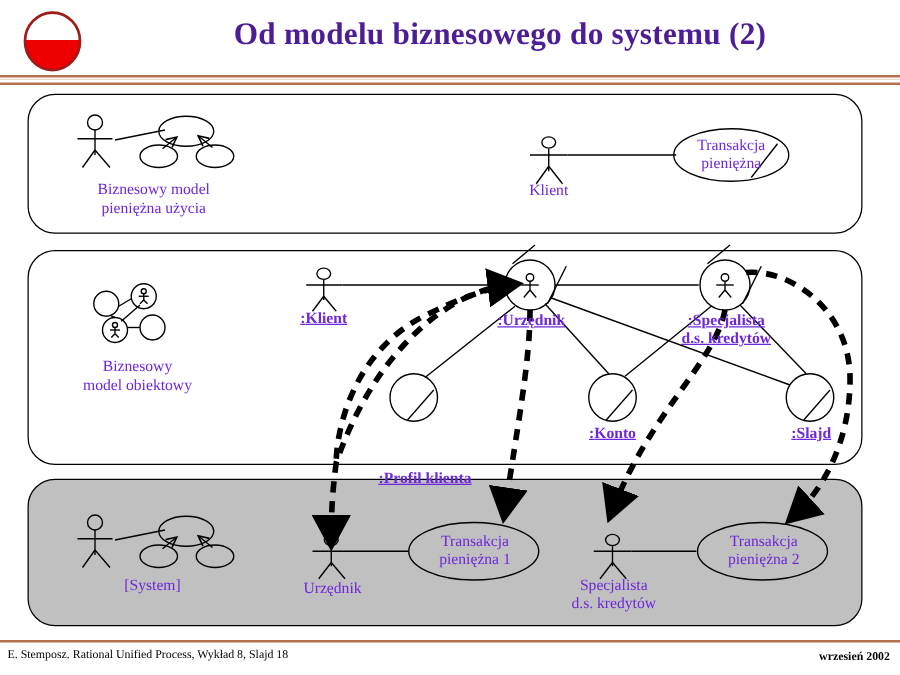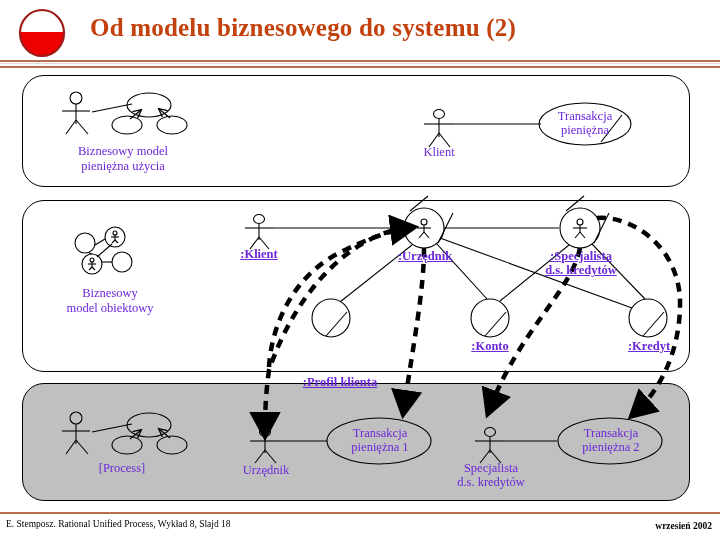--- a/index.html
+++ b/index.html
@@ -24,26 +24,26 @@
   }
   #logo {
     position: absolute;
     left: 12px; top: 8px;
     width: 60px; height: 52px;
   }
   #slide-title {
     position: absolute;
     left: 90px; top: 14px;
     width: 620px;
-    text-align: left;
+    text-align: center;
     font-size: 25px;
     font-weight: bold;
     font-family: "Liberation Serif", serif;
     letter-spacing: 0.2px;
-    color: #c2410c;
+    color: #4c1d95;
     white-space: nowrap;
   }
   .rule {
     position: absolute;
     left: 0;
     width: 720px;
     background: #b5714f;
   }
   #rule-top  { top: 60px; height: 2px; }
   #rule-bot  { top: 66px; height: 2px; }
@@ -311,24 +311,24 @@
   <span>model obiektowy</span>
 </div>
 <div class="lbl obj" style="left:228px; top:247px; width:62px;">:<span>Klient</span></div>
 <div class="lbl obj" style="left:394px; top:249px; width:62px;">:<span>Urzędnik</span></div>
 <div class="lbl" style="left:536px; top:249px; width:90px;">
   <span class="lbl obj" style="position:static;display:inline;">:<span>Specjalista</span></span><br>
   <span class="lbl obj" style="position:static;display:inline;">d.s. kredytów</span>
 </div>
 <div class="lbl obj" style="left:300px; top:339px; width:80px;margin-top:36px;">:<span>Profil klienta</span></div>
 <div class="lbl obj" style="left:462px; top:339px; width:56px;text-align:center;">:<span>Konto</span></div>
-<div class="lbl obj" style="left:620px; top:339px; width:58px;">:<span>Kredyt</span></div>
+<div class="lbl obj" style="left:620px; top:339px; width:58px;">:<span>Slajd</span></div>
 
 <div class="lbl wrap" style="left:32px; top:461px; width:180px;">
-  <span>[Process]</span><br>
+  <span>[System]</span><br>
 </div>
 <div class="lbl" style="left:233px; top:463px; width:66px;">Urzędnik</div>
 <div class="lbl" style="left:445px; top:461px; width:92px;">
   <span>Specjalista</span><br>
   <span>d.s. kredytów</span>
 </div>
 <div class="lbl" style="left:334px; top:426px; width:92px;">
   <span>Transakcja</span><br>
   <span>pieniężna 1</span>
 </div>

